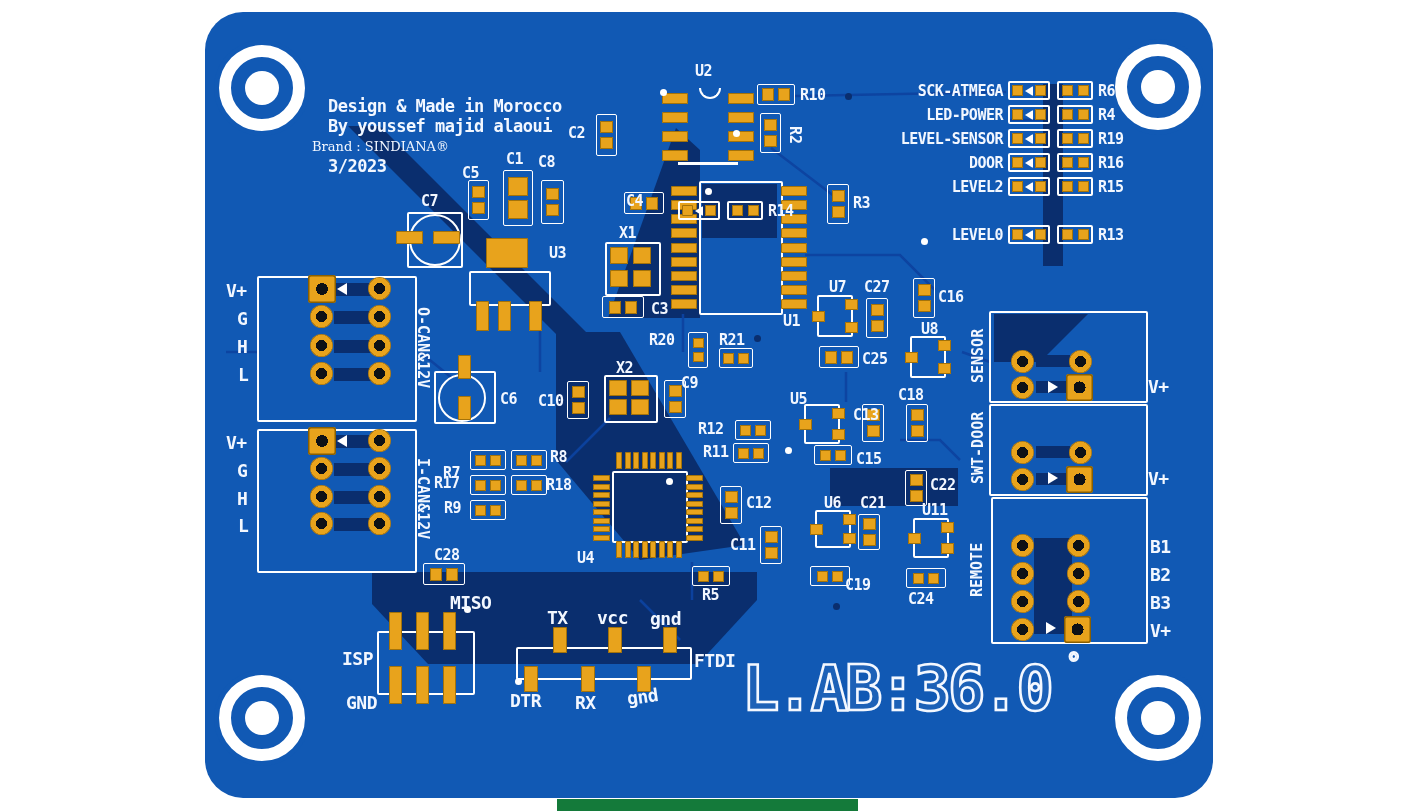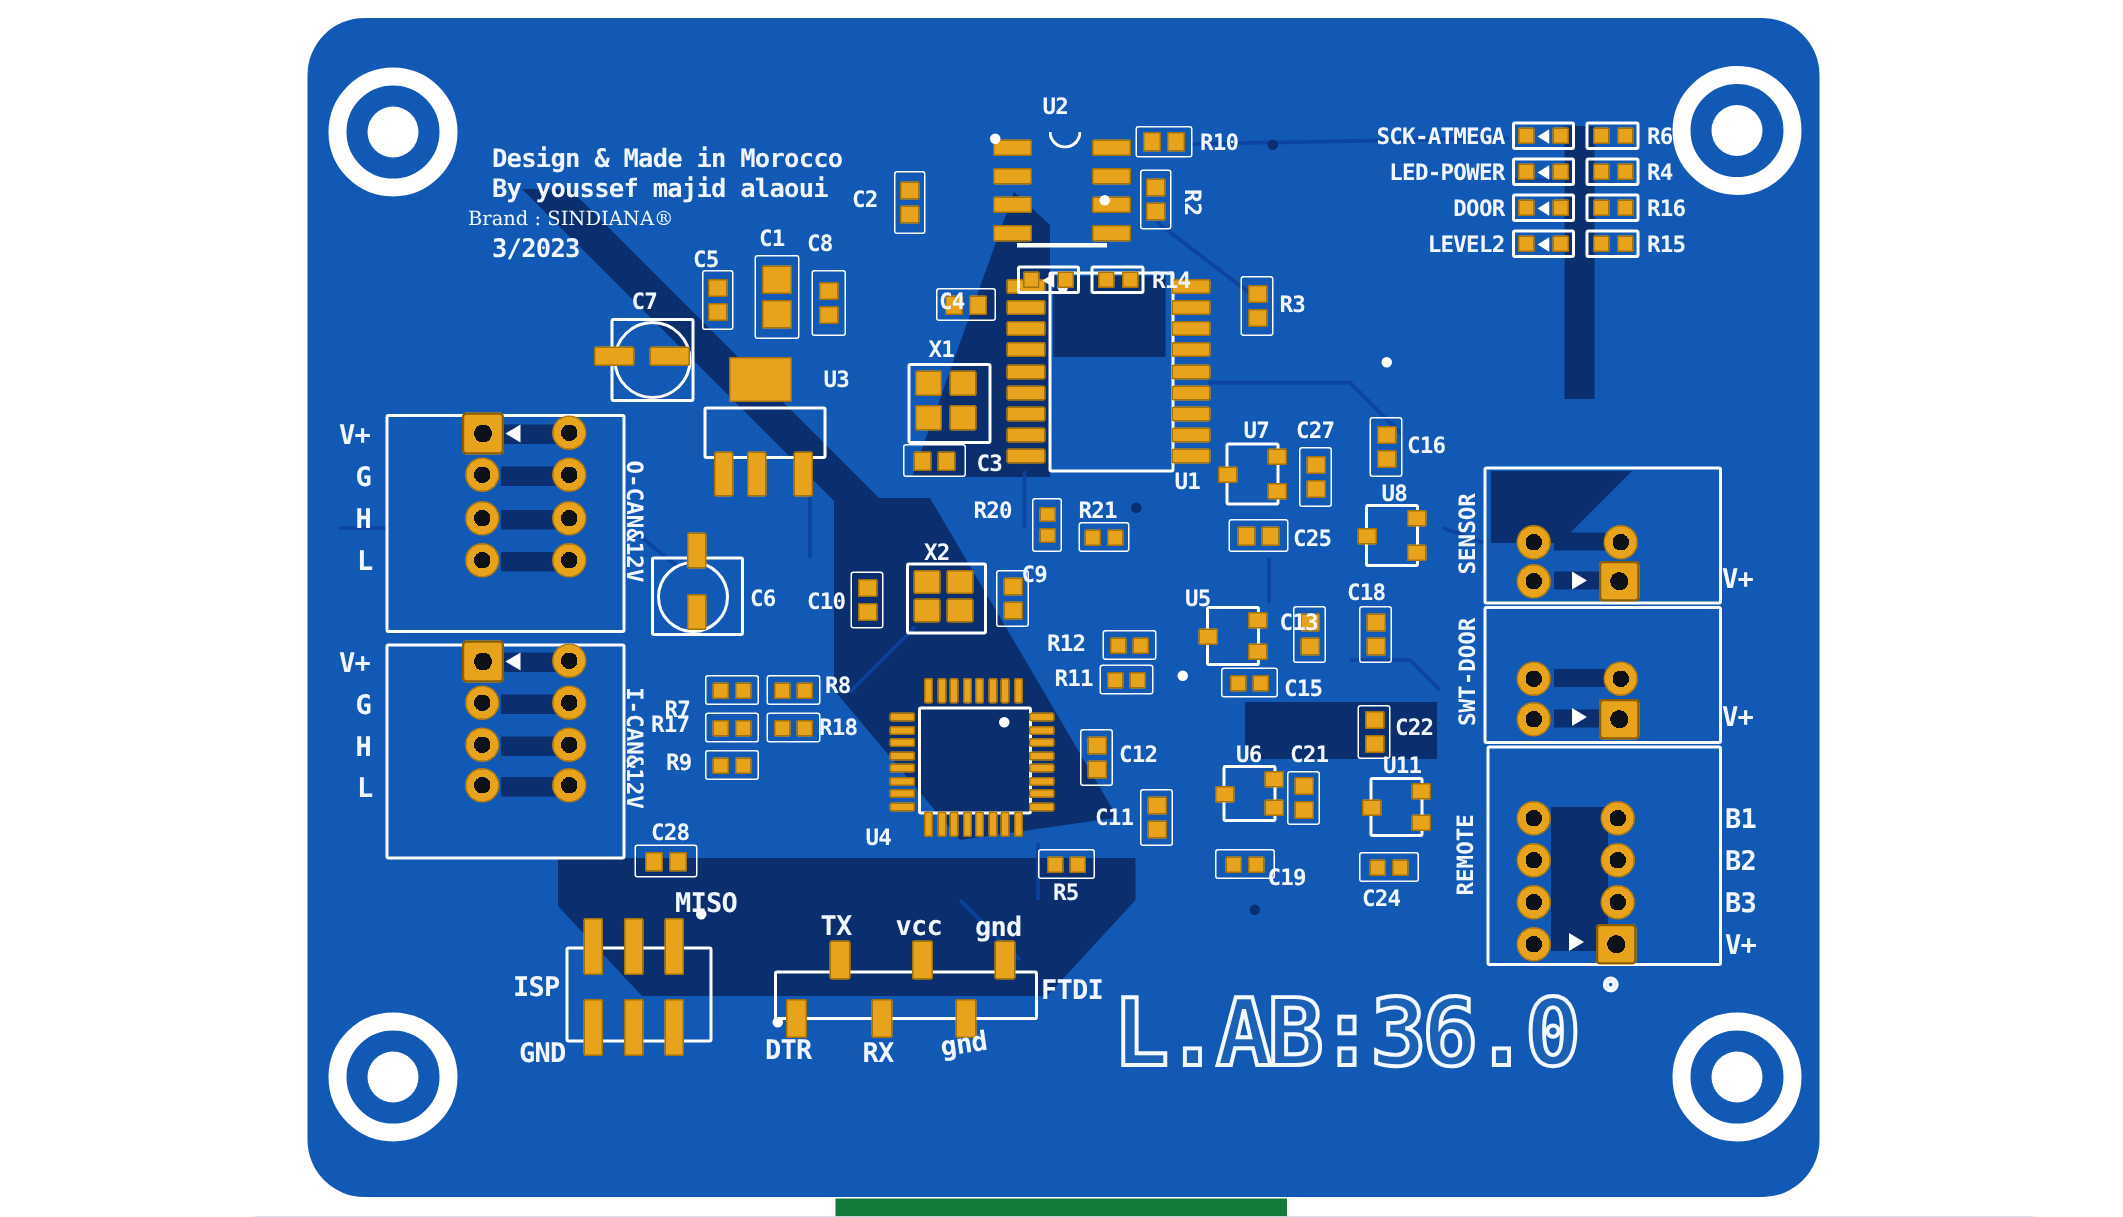--- a/index.html
+++ b/index.html
@@ -236,20 +236,33 @@
           <i class="tl"></i>
           <i></i>
         </span>
         <span class="resbox">
           <i></i>
           <i></i>
         </span>
         <span class="ref">R4</span>
       </div>
     <div class="sig-row">
+        <span class="net">LEVEL-SENSOR</span>
+        <span class="ledbox">
+          <i></i>
+          <i class="tl"></i>
+          <i></i>
+        </span>
+        <span class="resbox">
+          <i></i>
+          <i></i>
+        </span>
+        <span class="ref">R19</span>
+      </div>
+    <div class="sig-row">
         <span class="net">DOOR</span>
         <span class="ledbox">
           <i></i>
           <i class="tl"></i>
           <i></i>
         </span>
         <span class="resbox">
           <i></i>
           <i></i>
         </span>
@@ -272,20 +285,33 @@
         <span class="ledbox">
           <i></i>
           <i class="tl"></i>
           <i></i>
         </span>
         <span class="resbox">
           <i></i>
           <i></i>
         </span>
         <span class="ref">R14</span>
+      </div>
+    <div class="sig-row">
+        <span class="net">LEVEL0</span>
+        <span class="ledbox">
+          <i></i>
+          <i class="tl"></i>
+          <i></i>
+        </span>
+        <span class="resbox">
+          <i></i>
+          <i></i>
+        </span>
+        <span class="ref">R13</span>
       </div>
   </div>
 
   <div class="ob" style="left:257px;top:276px;width:156px;height:142px"></div>
   <div class="sp" style="left:308px;top:275px"></div>
   <div class="tri-l" style="left:337px;top:283px"></div>
   <div class="rp" style="left:368px;top:277px"></div>
   <div class="rp" style="left:310px;top:305px"></div>
   <div class="rp" style="left:368px;top:305px"></div>
   <div class="rp" style="left:310px;top:334px"></div>

